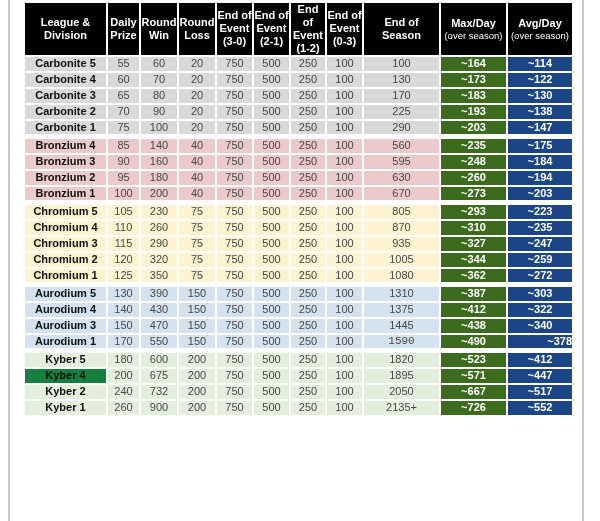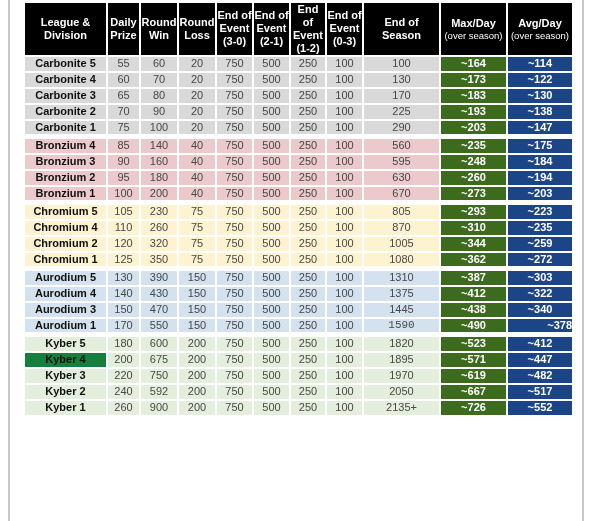--- a/index.html
+++ b/index.html
@@ -278,20 +278,33 @@
           <td style="background: rgb(253, 243, 209);">75</td>
           <td style="background: rgb(253, 243, 209);">750</td>
           <td style="background: rgb(253, 243, 209);">500</td>
           <td style="background: rgb(253, 243, 209);">250</td>
           <td style="background: rgb(253, 243, 209);">100</td>
           <td style="background: rgb(253, 243, 209);">870</td>
           <td class="darkcell" style="background: rgb(61, 107, 30);">~310</td>
           <td class="darkcell" style="background: rgb(28, 69, 135);">~235</td>
         </tr>
         <tr>
+          <td class="label" style="background: rgb(253, 243, 209);">Chromium 3</td>
+          <td style="background: rgb(253, 243, 209);">115</td>
+          <td style="background: rgb(253, 243, 209);">290</td>
+          <td style="background: rgb(253, 243, 209);">75</td>
+          <td style="background: rgb(253, 243, 209);">750</td>
+          <td style="background: rgb(253, 243, 209);">500</td>
+          <td style="background: rgb(253, 243, 209);">250</td>
+          <td style="background: rgb(253, 243, 209);">100</td>
+          <td style="background: rgb(253, 243, 209);">935</td>
+          <td class="darkcell" style="background: rgb(61, 107, 30);">~327</td>
+          <td class="darkcell" style="background: rgb(28, 69, 135);">~247</td>
+        </tr>
+        <tr>
           <td class="label" style="background: rgb(253, 243, 209);">Chromium 2</td>
           <td style="background: rgb(253, 243, 209);">120</td>
           <td style="background: rgb(253, 243, 209);">320</td>
           <td style="background: rgb(253, 243, 209);">75</td>
           <td style="background: rgb(253, 243, 209);">750</td>
           <td style="background: rgb(253, 243, 209);">500</td>
           <td style="background: rgb(253, 243, 209);">250</td>
           <td style="background: rgb(253, 243, 209);">100</td>
           <td style="background: rgb(253, 243, 209);">1005</td>
           <td class="darkcell" style="background: rgb(61, 107, 30);">~344</td>
@@ -382,36 +395,23 @@
           <td style="background: rgb(227, 238, 221);">200</td>
           <td style="background: rgb(227, 238, 221);">750</td>
           <td style="background: rgb(227, 238, 221);">500</td>
           <td style="background: rgb(227, 238, 221);">250</td>
           <td style="background: rgb(227, 238, 221);">100</td>
           <td style="background: rgb(227, 238, 221);">1895</td>
           <td class="darkcell" style="background: rgb(61, 107, 30);">~571</td>
           <td class="darkcell" style="background: rgb(28, 69, 135);">~447</td>
         </tr>
         <tr>
-          <td class="label" style="background: rgb(227, 238, 221);">Kyber 3</td>
-          <td style="background: rgb(227, 238, 221);">220</td>
-          <td style="background: rgb(227, 238, 221);">750</td>
-          <td style="background: rgb(227, 238, 221);">200</td>
-          <td style="background: rgb(227, 238, 221);">750</td>
-          <td style="background: rgb(227, 238, 221);">500</td>
-          <td style="background: rgb(227, 238, 221);">250</td>
-          <td style="background: rgb(227, 238, 221);">100</td>
-          <td style="background: rgb(227, 238, 221);">1970</td>
-          <td class="darkcell" style="background: rgb(61, 107, 30);">~619</td>
-          <td class="darkcell" style="background: rgb(28, 69, 135);">~482</td>
-        </tr>
-        <tr>
           <td class="label" style="background: rgb(227, 238, 221);">Kyber 2</td>
           <td style="background: rgb(227, 238, 221);">240</td>
-          <td style="background: rgb(227, 238, 221);">592</td>
+          <td style="background: rgb(227, 238, 221);">732</td>
           <td style="background: rgb(227, 238, 221);">200</td>
           <td style="background: rgb(227, 238, 221);">750</td>
           <td style="background: rgb(227, 238, 221);">500</td>
           <td style="background: rgb(227, 238, 221);">250</td>
           <td style="background: rgb(227, 238, 221);">100</td>
           <td style="background: rgb(227, 238, 221);">2050</td>
           <td class="darkcell" style="background: rgb(61, 107, 30);">~667</td>
           <td class="darkcell" style="background: rgb(28, 69, 135);">~517</td>
         </tr>
         <tr>

